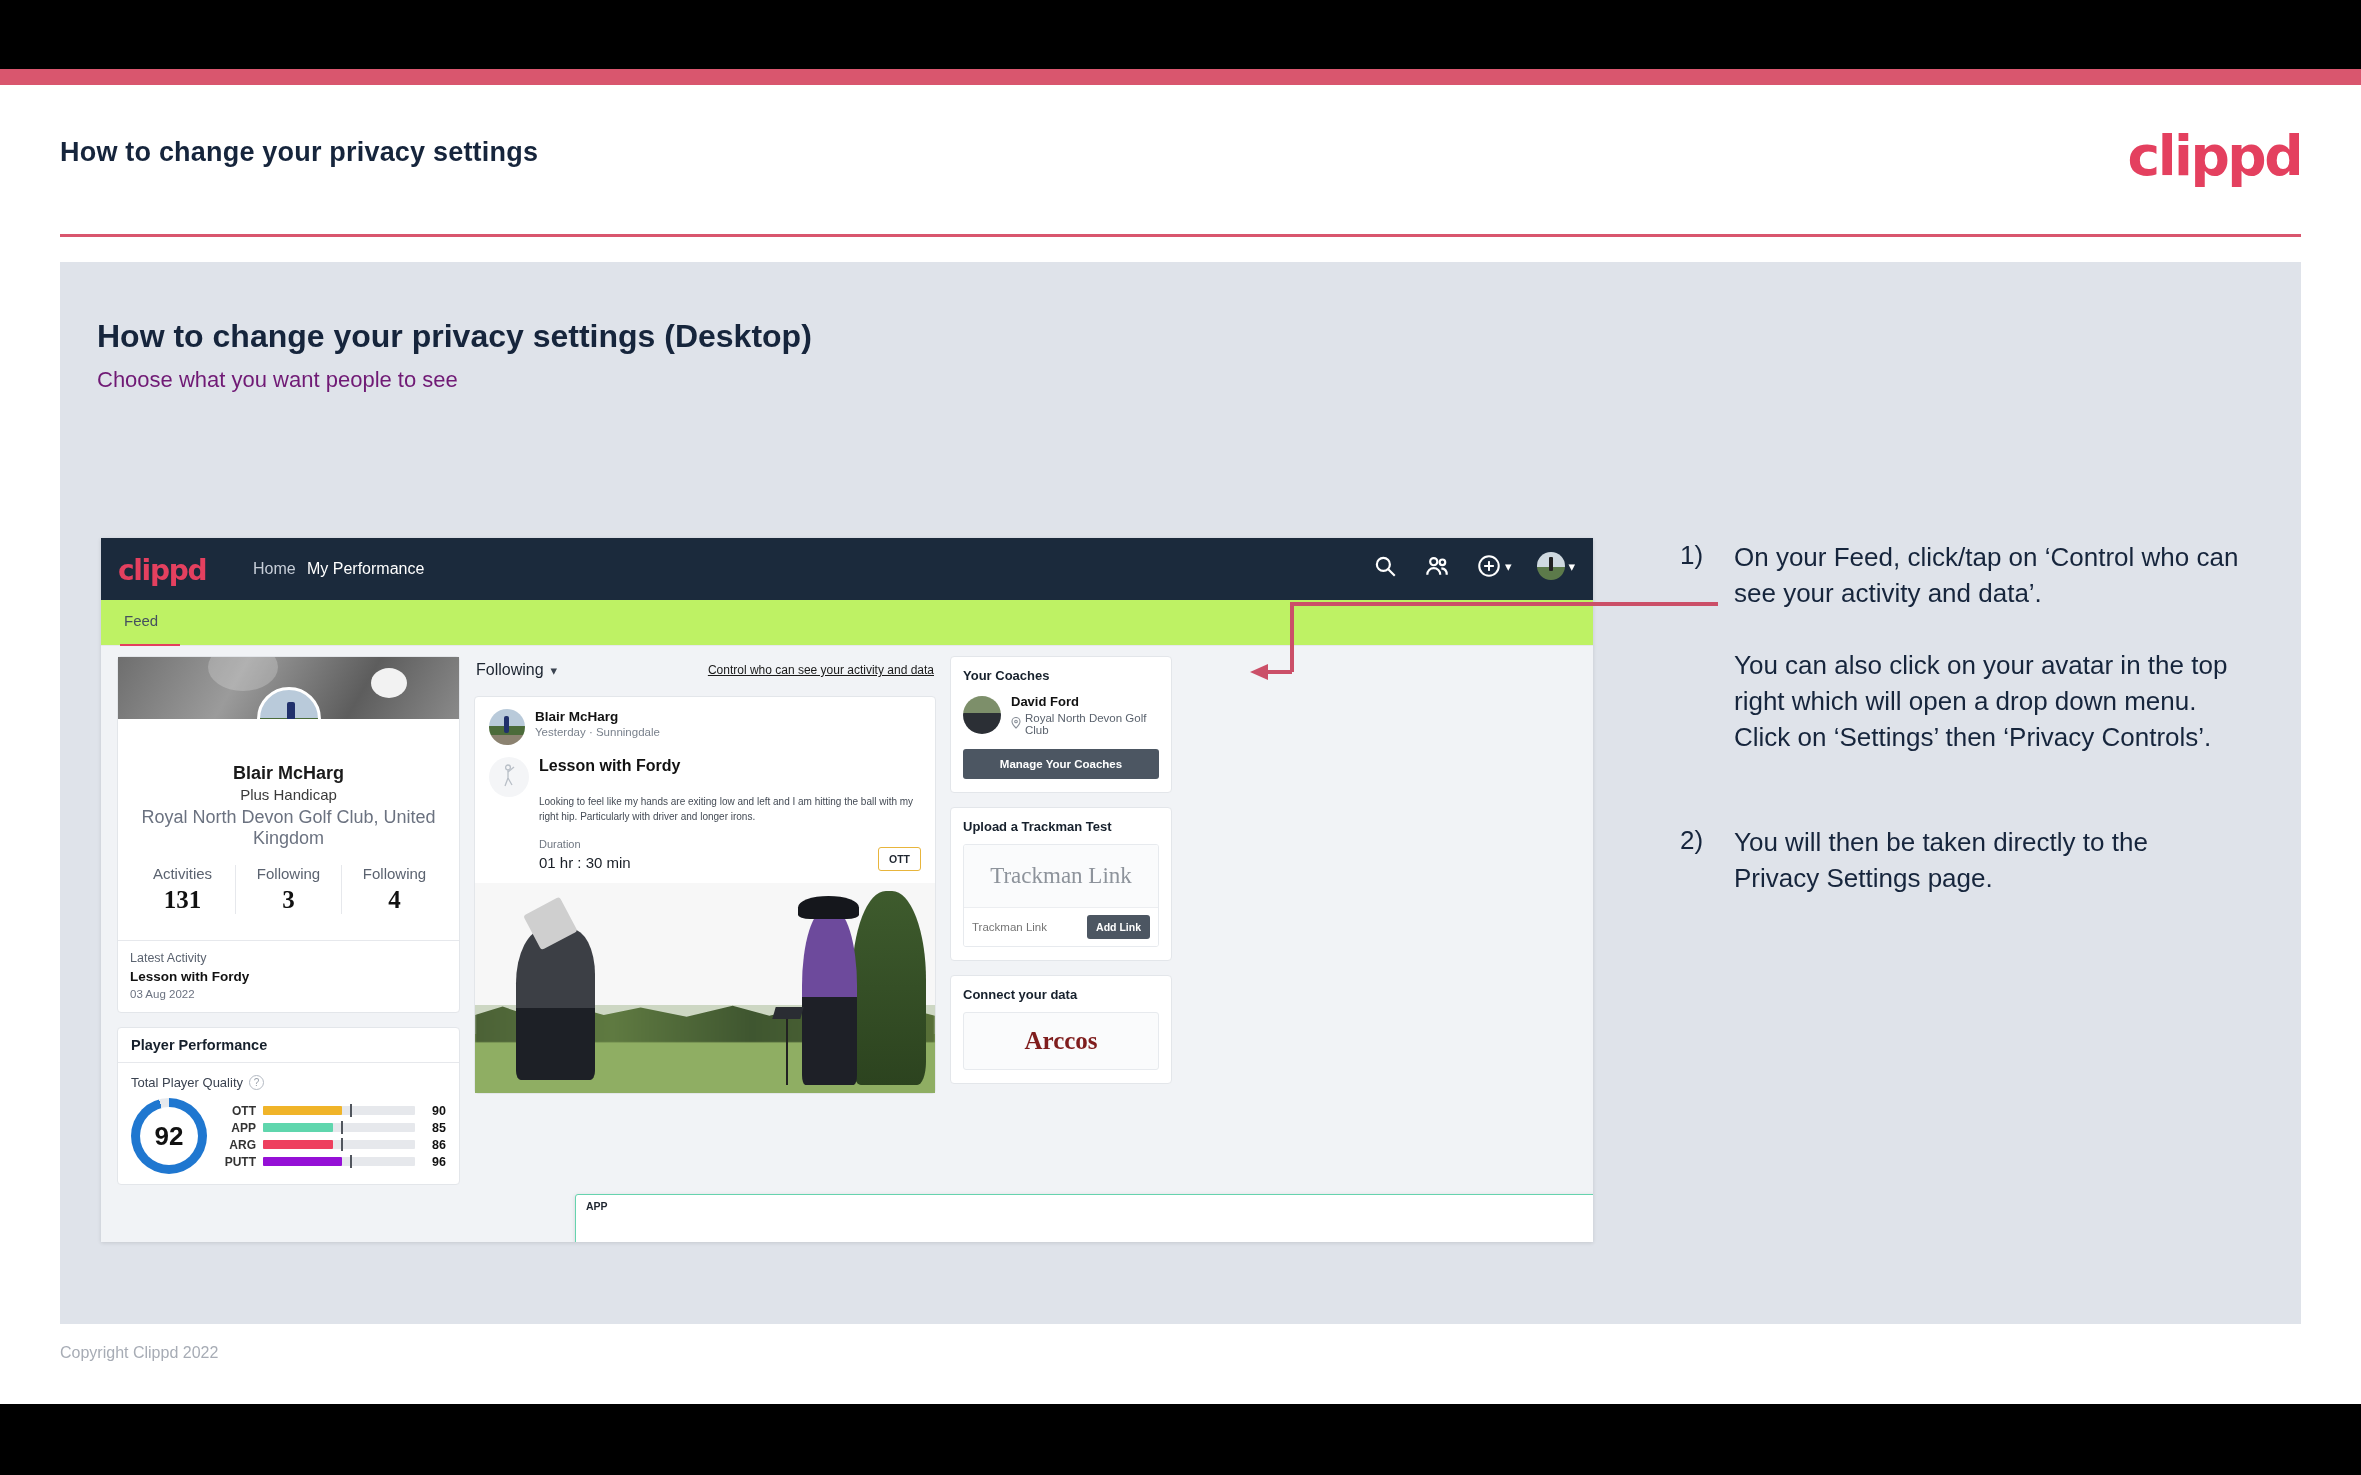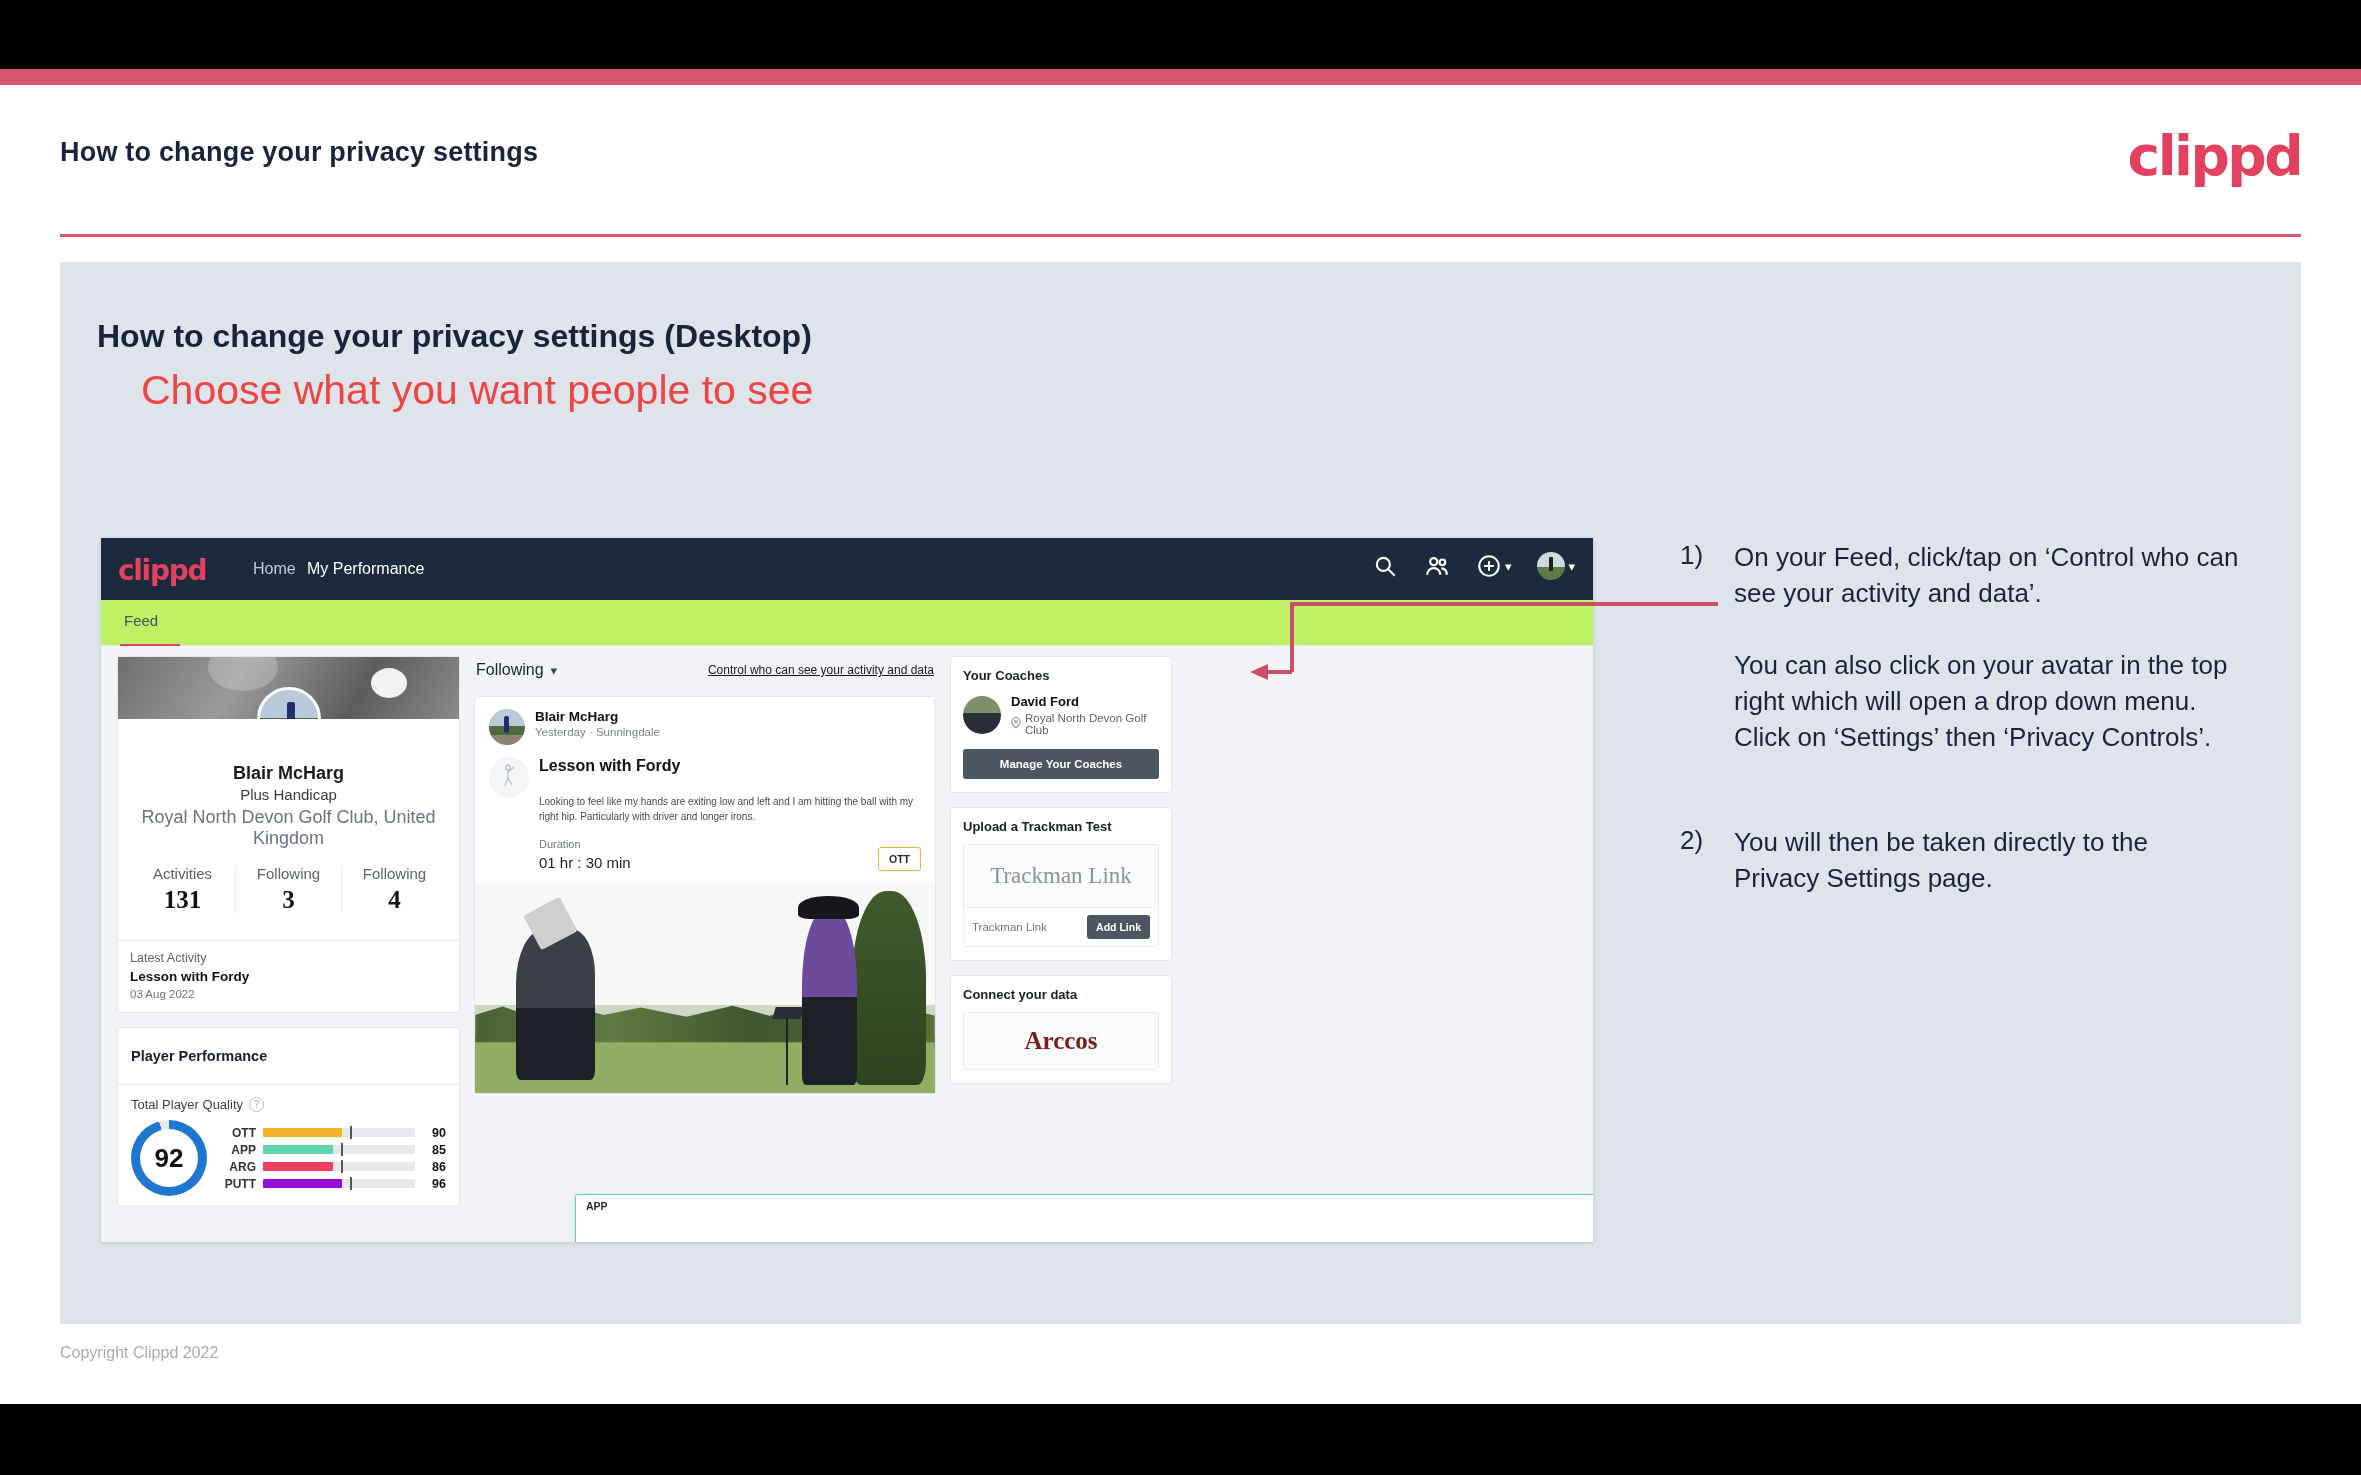--- a/index.html
+++ b/index.html
@@ -26,21 +26,21 @@
     position:absolute; right:0; top:4px;
     font-size: 55px; font-weight:800; color:#e4405f;
     letter-spacing:-2.5px; font-family:"DejaVu Sans", sans-serif;
   }
   .header-rule { position:absolute; left:60px; top:234px; width:2241px; height:3px; background:#d9566e; }
 
   
   .panel { position:absolute; left:60px; top:262px; width:2241px; height:1062px; background:#dfe3ea; }
 
   .panel-title { position:absolute; left:97px; top:318px; font-size:32px; font-weight:700; color:#16253c; }
-  .panel-subtitle { position:absolute; left:97px; top:367px; font-size:41px; font-weight:400; color:#ef4444;margin-left:44px; }
+  .panel-subtitle { position:absolute; left:97px; top:367px; font-size:22px; font-weight:400; color:#701a75; }
 
   
   .app { position:absolute; left:101px; top:538px; width:1492px; height:704px; background:#fff;
          overflow:hidden; box-shadow:0 1px 4px rgba(0,0,0,.12); }
 
   .app-navbar { position:absolute; left:0; top:0; width:1492px; height:62px; background:#1b2a3c; }
   .app-nav-logo { position:absolute; left:17px; top:16px; font-size:28px; font-weight:800;
                   color:#e4405f; letter-spacing:-1.3px; font-family:"DejaVu Sans", sans-serif; }
   .app-nav-link { position:absolute; top:22px; font-size:16px; color:#c7ced8; }
   .app-nav-link.active { color:#ffffff; }
@@ -79,21 +79,21 @@
   .p-stat { flex:1; }
   .p-stat + .p-stat { border-left:1px solid #e6e8ec; }
   .p-stat-label { font-size:15px; color:#5b6370; }
   .p-stat-value { font-size:25px; font-weight:700; color:#111; margin-top:4px;font-family:Liberation Serif, serif; }
   .p-latest { border-top:1px solid #e6e8ec; margin-top:14px; padding:10px 12px 12px; text-align:left; }
   .p-latest-label { font-size:12.5px; color:#5b6370; }
   .p-latest-title { font-size:13.5px; font-weight:700; color:#111; margin-top:4px; }
   .p-latest-date { font-size:11.5px; color:#6b7280; margin-top:4px; }
 
   .perf-card { margin-top:14px; }
-  .perf-head { padding:20px 13px; border-bottom:1px solid #e6e8ec; font-size:14.5px; font-weight:700; color:#16202c; }
+  .perf-head { padding:9px 13px; border-bottom:1px solid #e6e8ec; font-size:14.5px; font-weight:700; color:#16202c; }
   .perf-body { padding:12px 13px 10px; }
   .tpq-row { display:flex; align-items:center; gap:6px; font-size:13px; color:#3a4250; }
   .q-mark { width:15px;height:15px;border-radius:50%;border:1.4px solid #b4bac3;color:#9aa1ab;
             font-size:10px;line-height:13px;text-align:center; }
   .perf-main { display:flex; align-items:center; margin-top:8px; gap:13px; }
   .gauge { width:76px; height:76px; border-radius:50%; position:relative;
     background: conic-gradient(#1f77d0 0deg 345deg, #e6e9ed 345deg 360deg); }
   .gauge:after { content:""; position:absolute; left:9px; top:9px; width:58px; height:58px;
                  border-radius:50%; background:#fff; }
   .gauge-val { position:absolute; inset:0; display:flex; align-items:center; justify-content:center;

